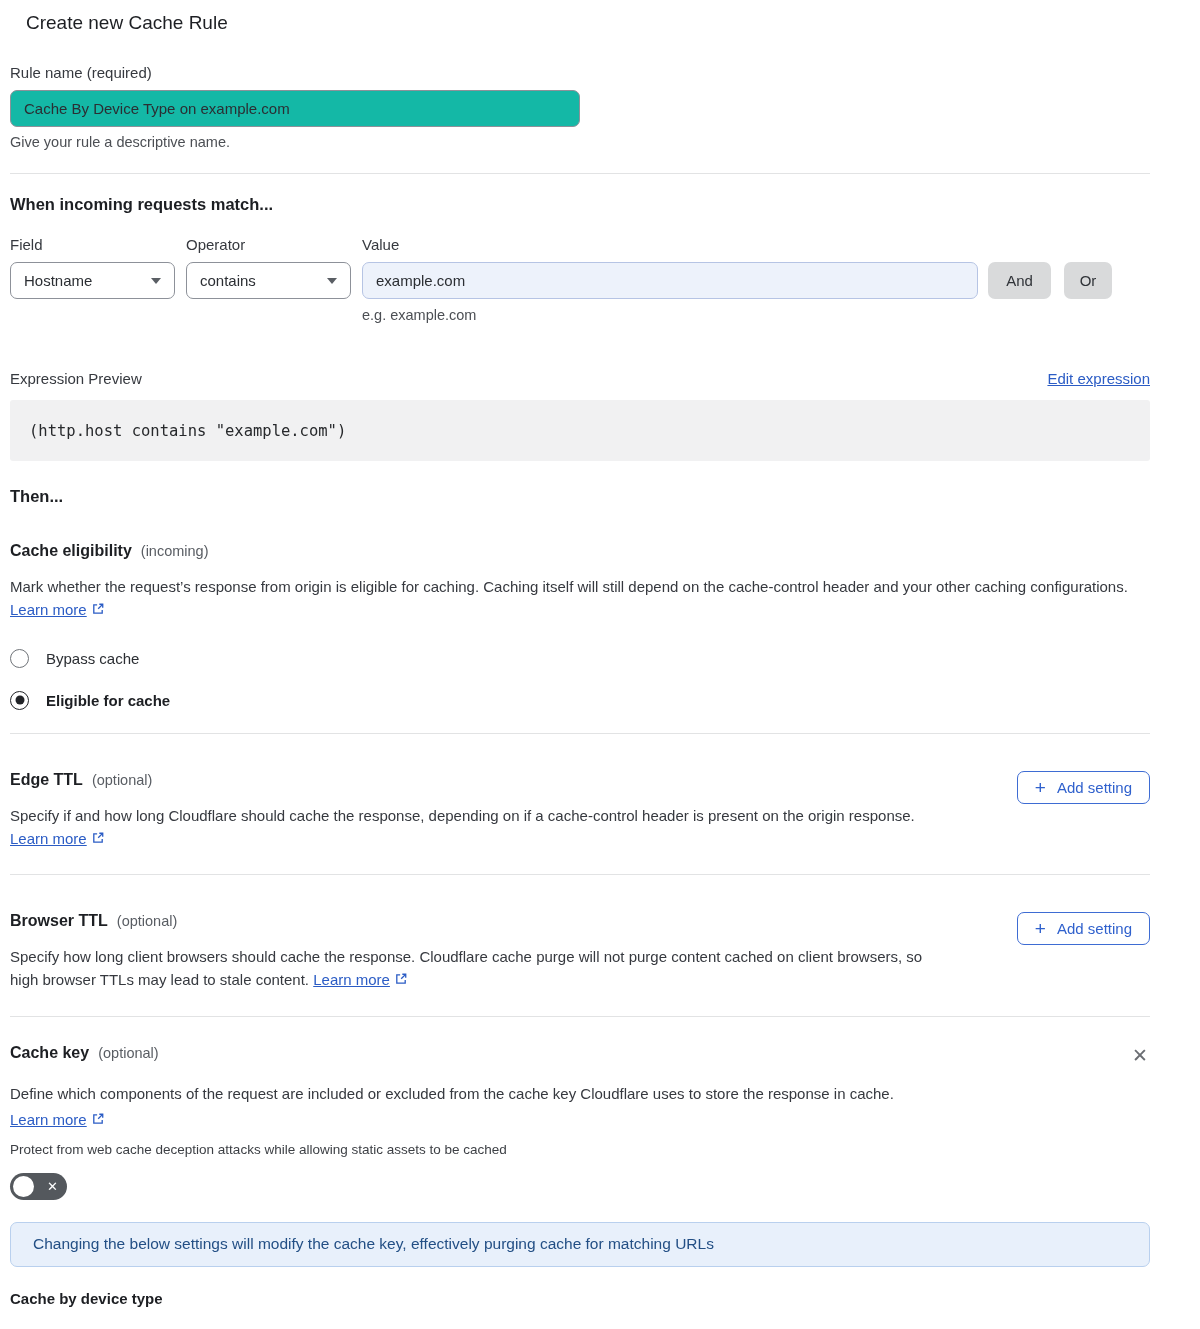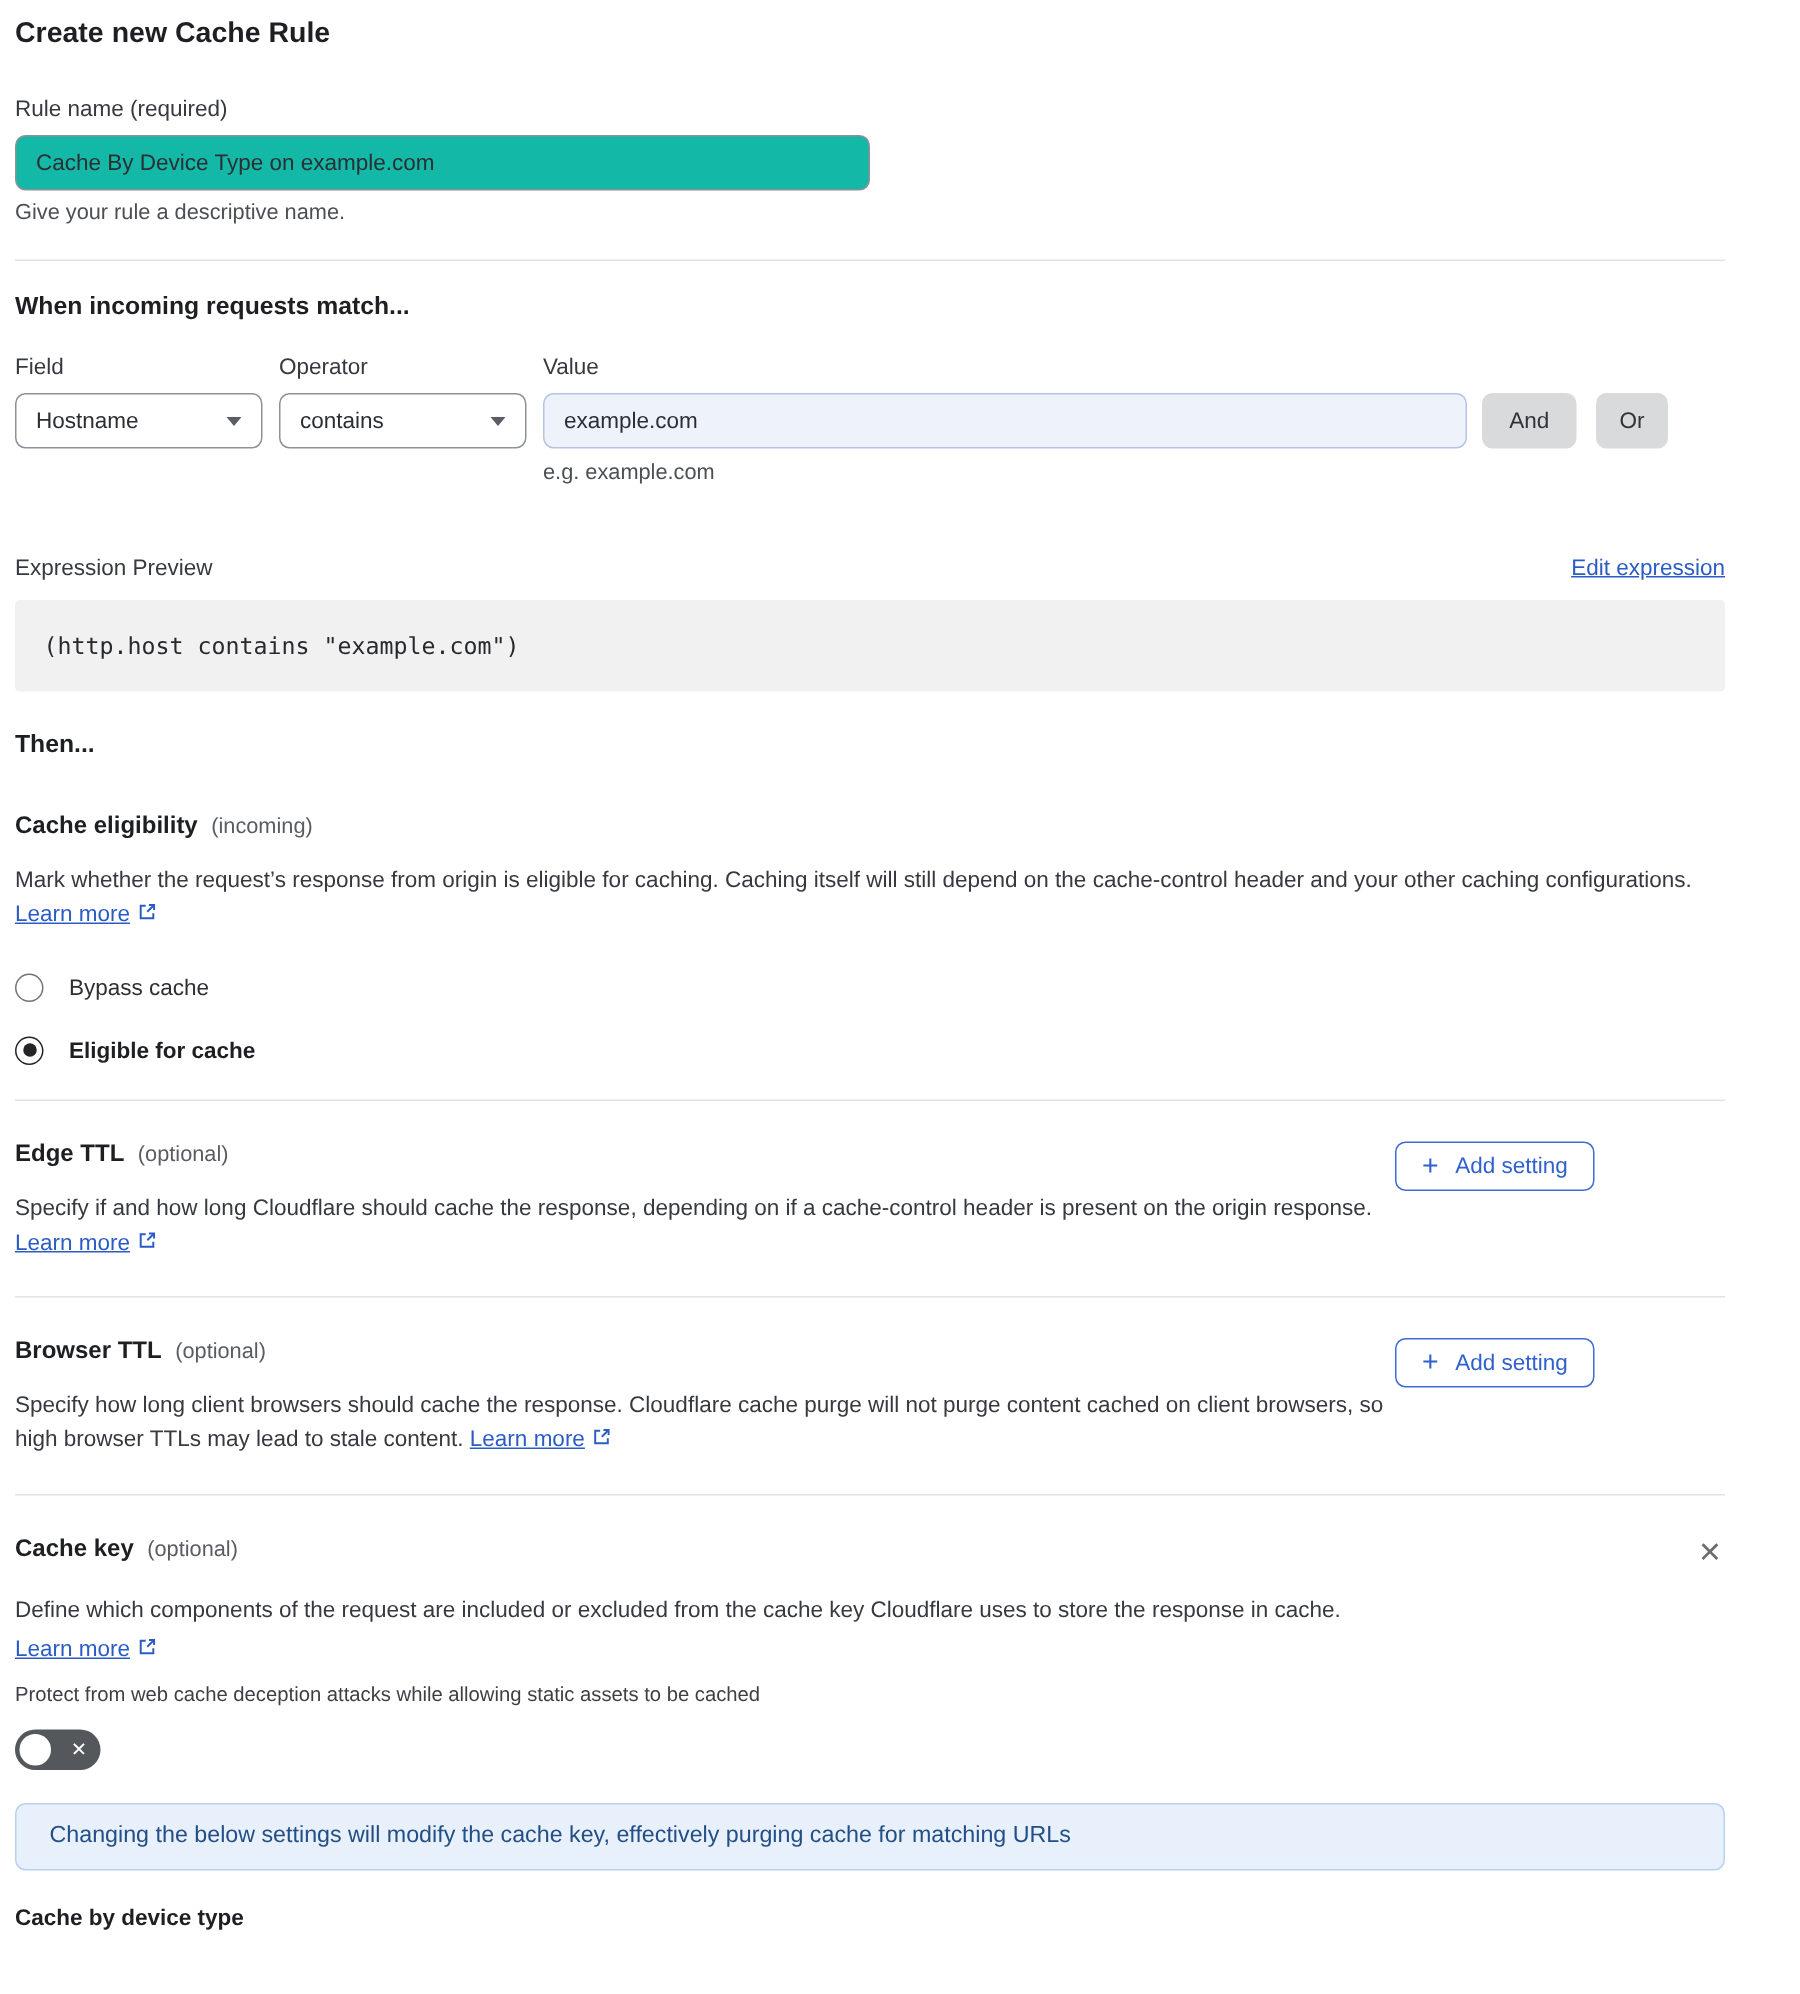--- a/index.html
+++ b/index.html
@@ -6,21 +6,21 @@
   html, body { background: #ffffff; }
   body {
     width: 1200px;
     min-height: 1329px;
     font-family: "Liberation Sans", sans-serif;
     color: #36393f;
   }
   .container { padding: 12px 50px 30px 10px; width: 1200px; }
   .inner { width: 1140px; }
 
-  .page-title { font-size: 19px; font-weight: 700; color: #1d1f23; margin-bottom: 30px; }
+  .page-title { font-size: 19px; font-weight: 400; color: #1d1f23; margin-bottom: 30px; margin-left: 16px; }
 
   .field-label { font-size: 15px; color: #36393f; margin-bottom: 9px; }
 
   .text-input {
     width: 570px; height: 37px;
     border: 1px solid #8d9199; border-radius: 7px;
     padding: 0 13px; font-size: 15px; color: #2b2e33;
     font-family: "Liberation Sans", sans-serif;
     background: #14b8a6; outline: none;
   }
@@ -90,21 +90,21 @@
   .radio.selected { border-color: #222428; }
   .radio.selected::after {
     content: ""; position: absolute; left: 50%; top: 50%;
     width: 9px; height: 9px; border-radius: 50%; background: #222428;
     transform: translate(-50%, -50%);
   }
   .radio-label { margin-left: 17px; font-size: 15px; color: #2b2e33; }
   .radio-label.bold { font-weight: 700; color: #1d1f23; }
   .radio-row.second { margin-top: 23px; }
 
-  .setting-section { display: flex; align-items: flex-start; margin-top: 27px; width: 1140px; }
+  .setting-section { display: flex; justify-content: space-between; align-items: flex-start; margin-top: 37px; width: 1140px; }
   .setting-left { max-width: 920px; }
   .btn-add {
     height: 33px; background: #fff; border: 1px solid #3e6cd3; border-radius: 7px;
     color: #3061cd; font-size: 15px; font-family: "Liberation Sans", sans-serif;
     display: inline-flex; align-items: center; gap: 11px; padding: 0 17px; cursor: pointer;
   }
   .plus-icon { font-size: 19px; font-weight: 400; line-height: 1; color: #3061cd; }
 
   .cachekey-header { display: flex; justify-content: space-between; align-items: flex-start; margin-top: 27px; width: 1140px; }
   .close-btn { background: none; border: none; font-size: 19px; color: #6a6d72; cursor: pointer; line-height: 1; padding: 2px; }

